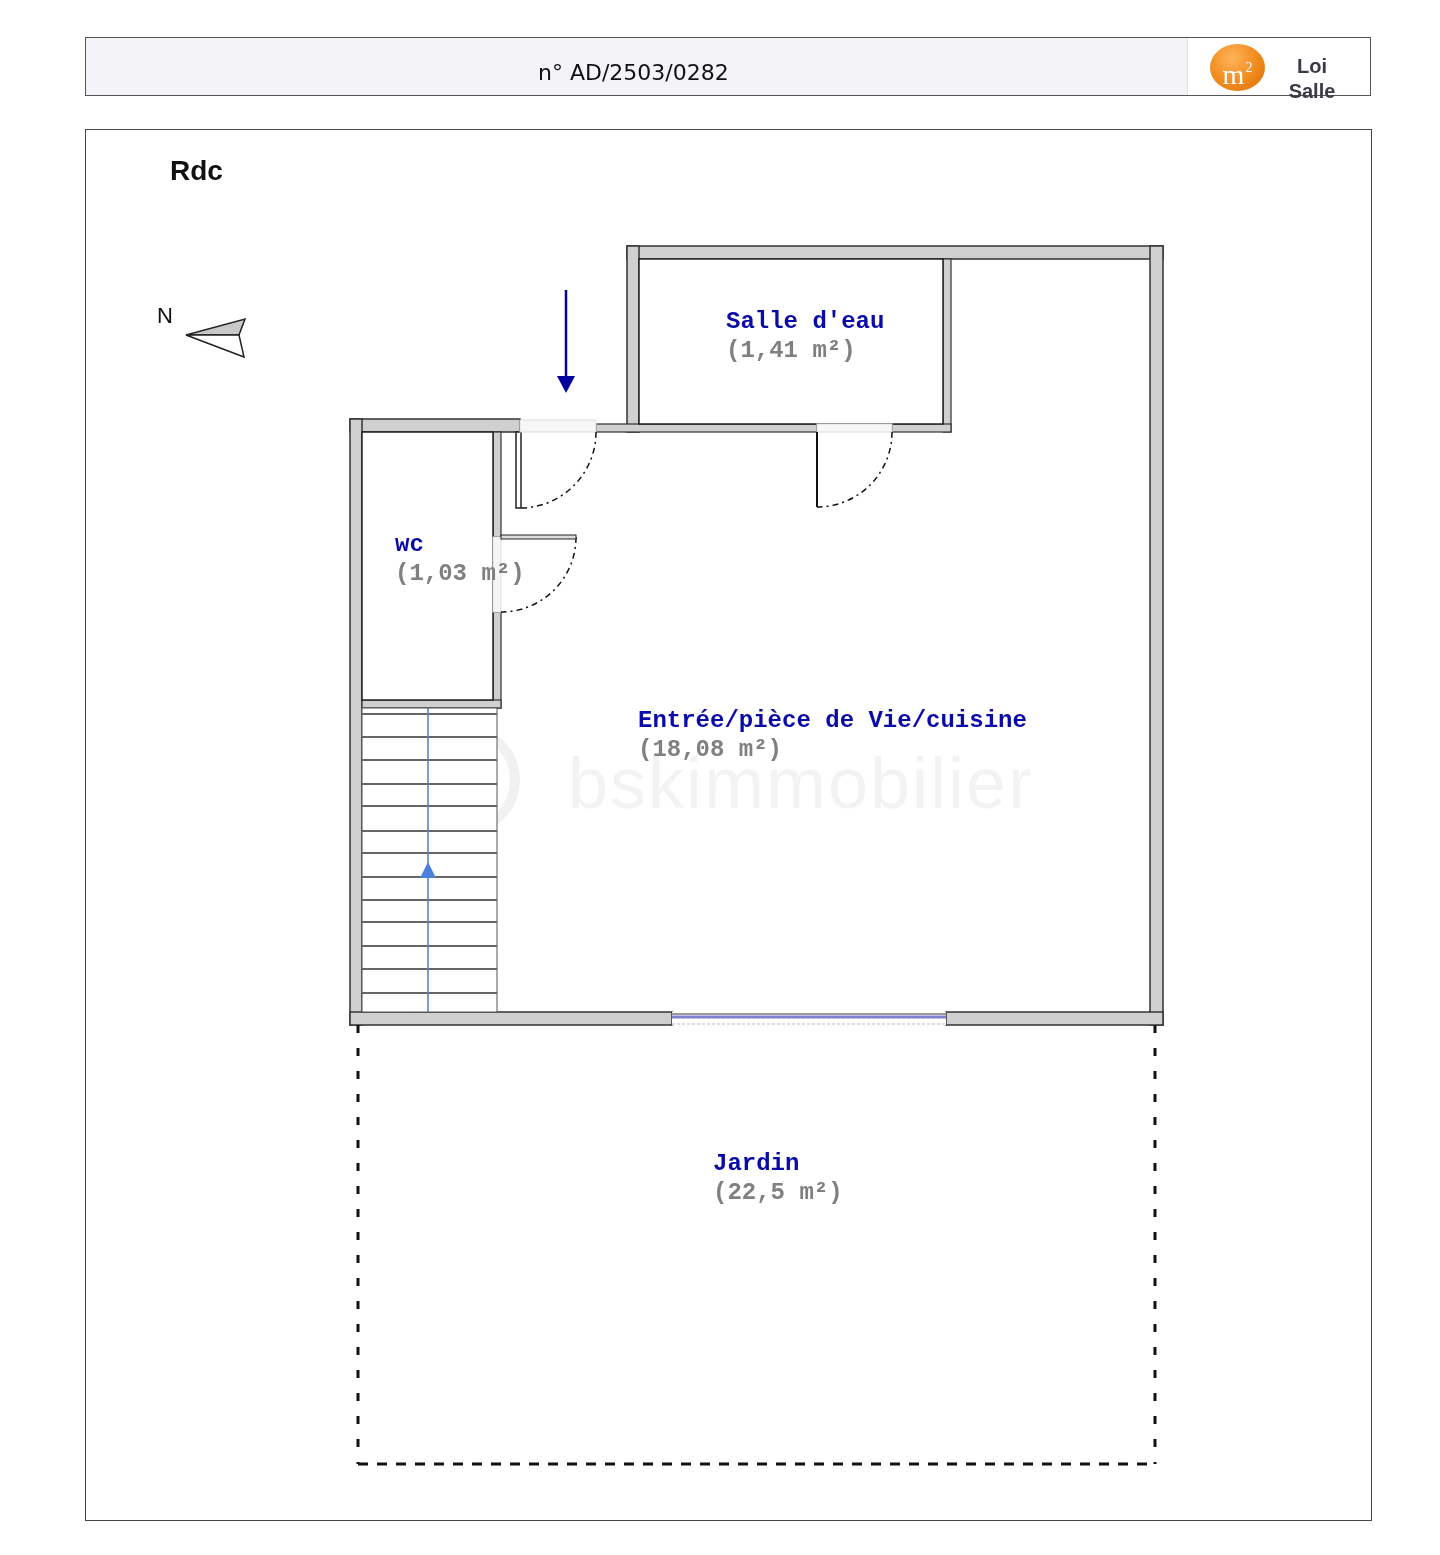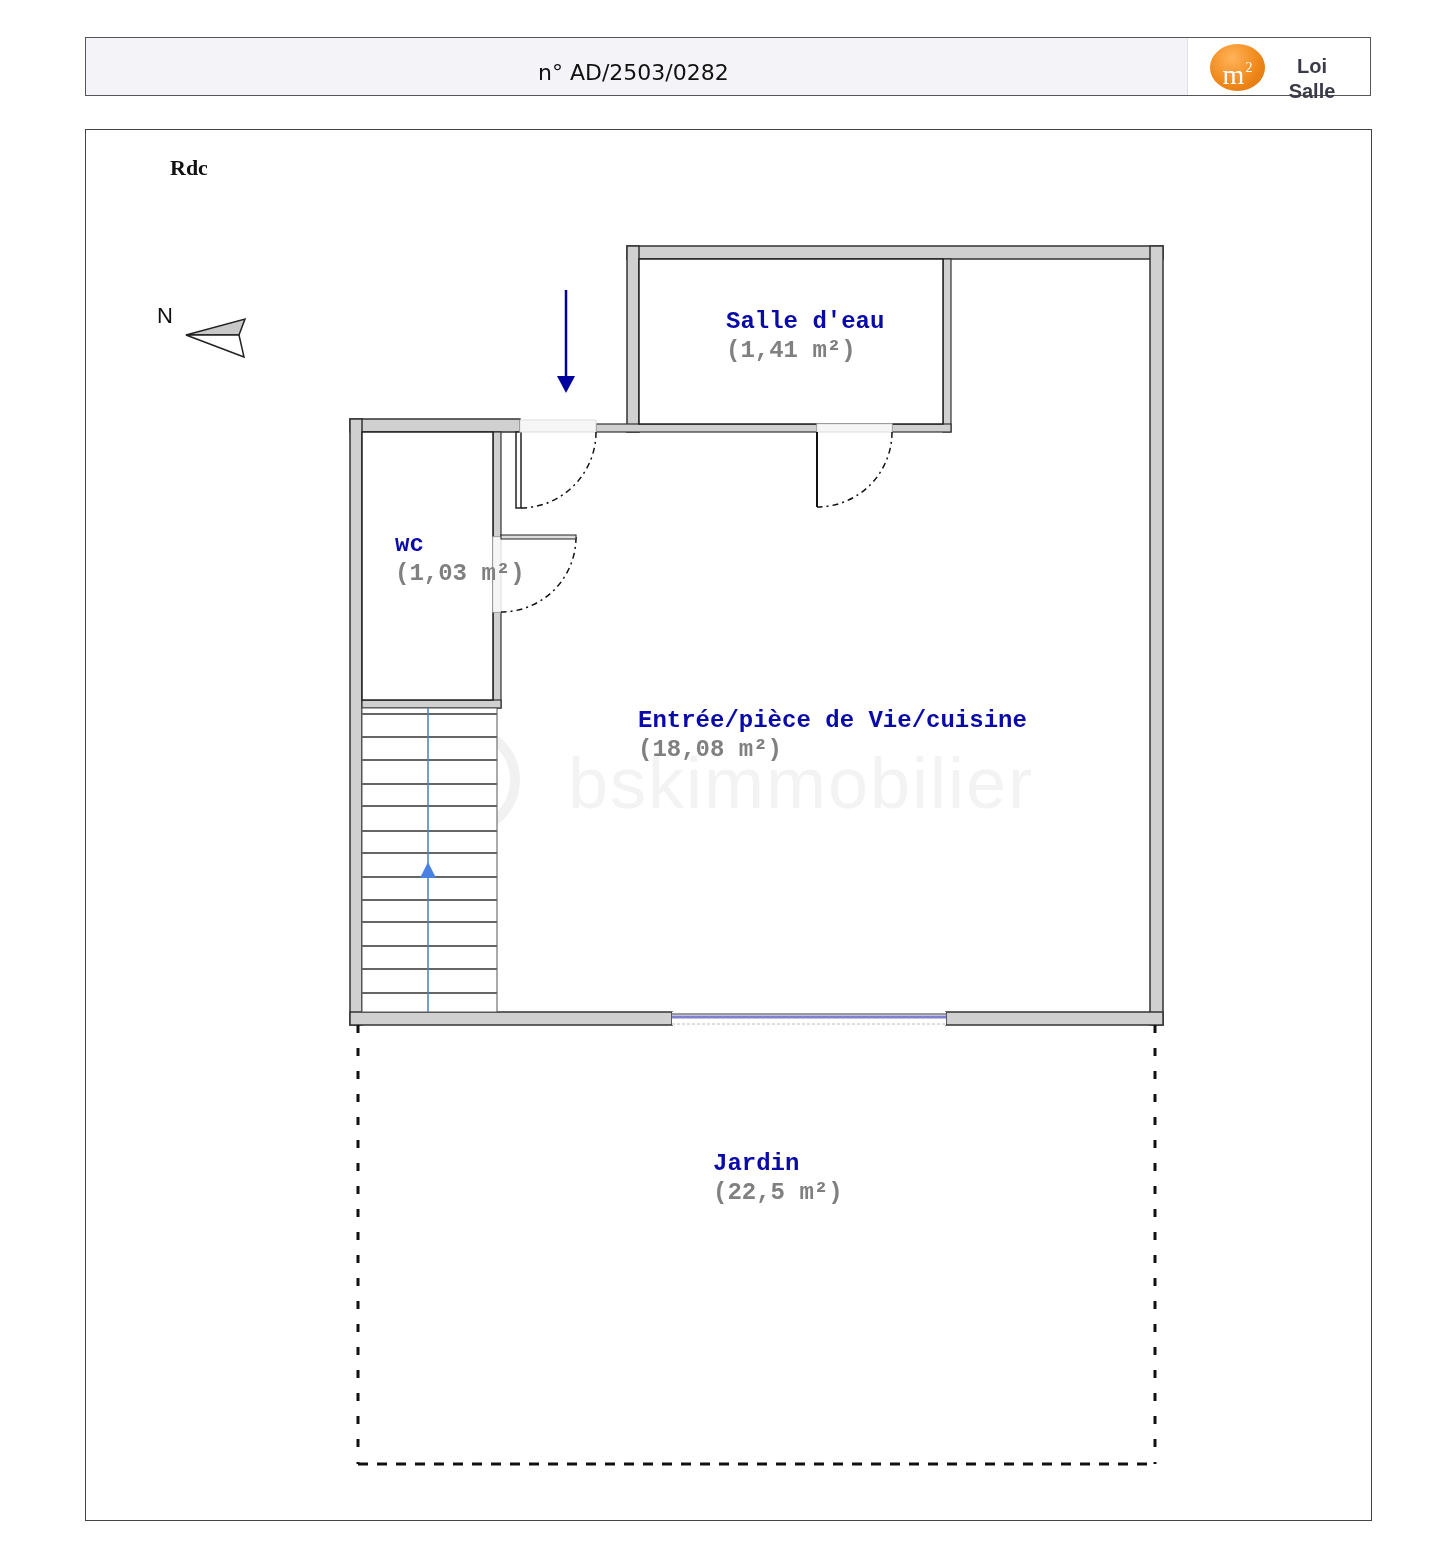--- a/index.html
+++ b/index.html
@@ -30,21 +30,21 @@
   .logo-text {
     position: absolute; left: 84px; top: 16px; width: 80px; text-align: center;
     font-family: "Liberation Sans", sans-serif; font-weight: bold; font-size: 20px; line-height: 25px; color: #3a3a48;
   }
   .plan-frame {
     position: absolute; left: 85px; top: 129px; width: 1287px; height: 1392px;
     border: 1px solid #444; box-sizing: border-box;
   }
   .floor-label {
     position: absolute; left: 170px; top: 155px;
-    font-family: Liberation Serif, serif; font-weight: bold; font-size: 22px; color: #111;
+    font-family: Liberation Sans, sans-serif; font-weight: bold; font-size: 28px; color: #111;
   }
   .north-label {
     position: absolute; left: 157px; top: 303px;
     font-family: "Liberation Sans", sans-serif; font-size: 22px; color: #111;
   }
   svg.plan { position: absolute; left: 0; top: 0; }
   .room-label {
     position: absolute; font-family: Liberation Mono, monospace; font-weight: bold; font-size: 24px; line-height: 29px;
   }
   .room-name { color: #0a0aa8; display: block; }

